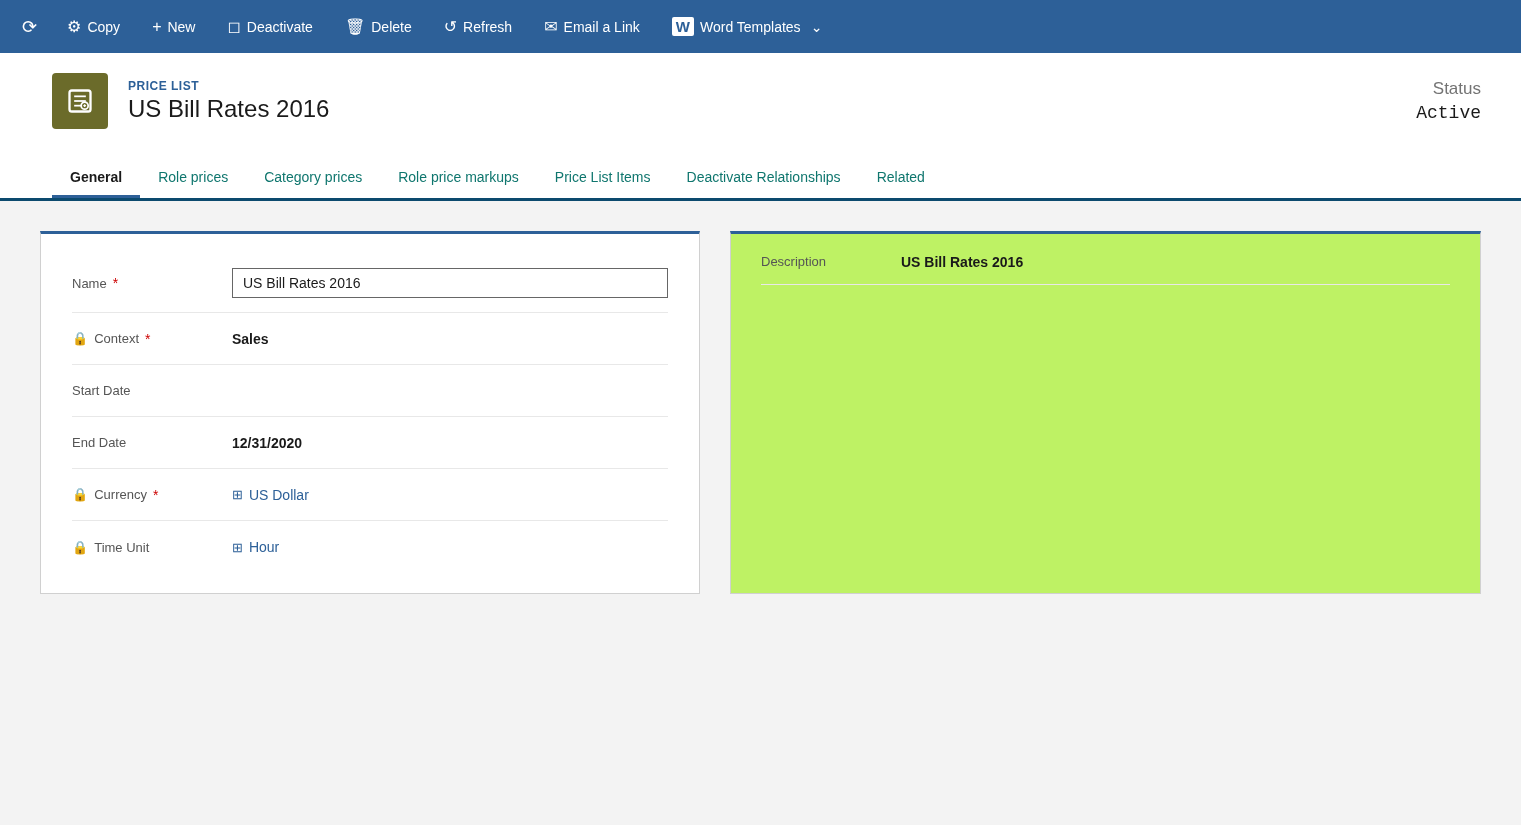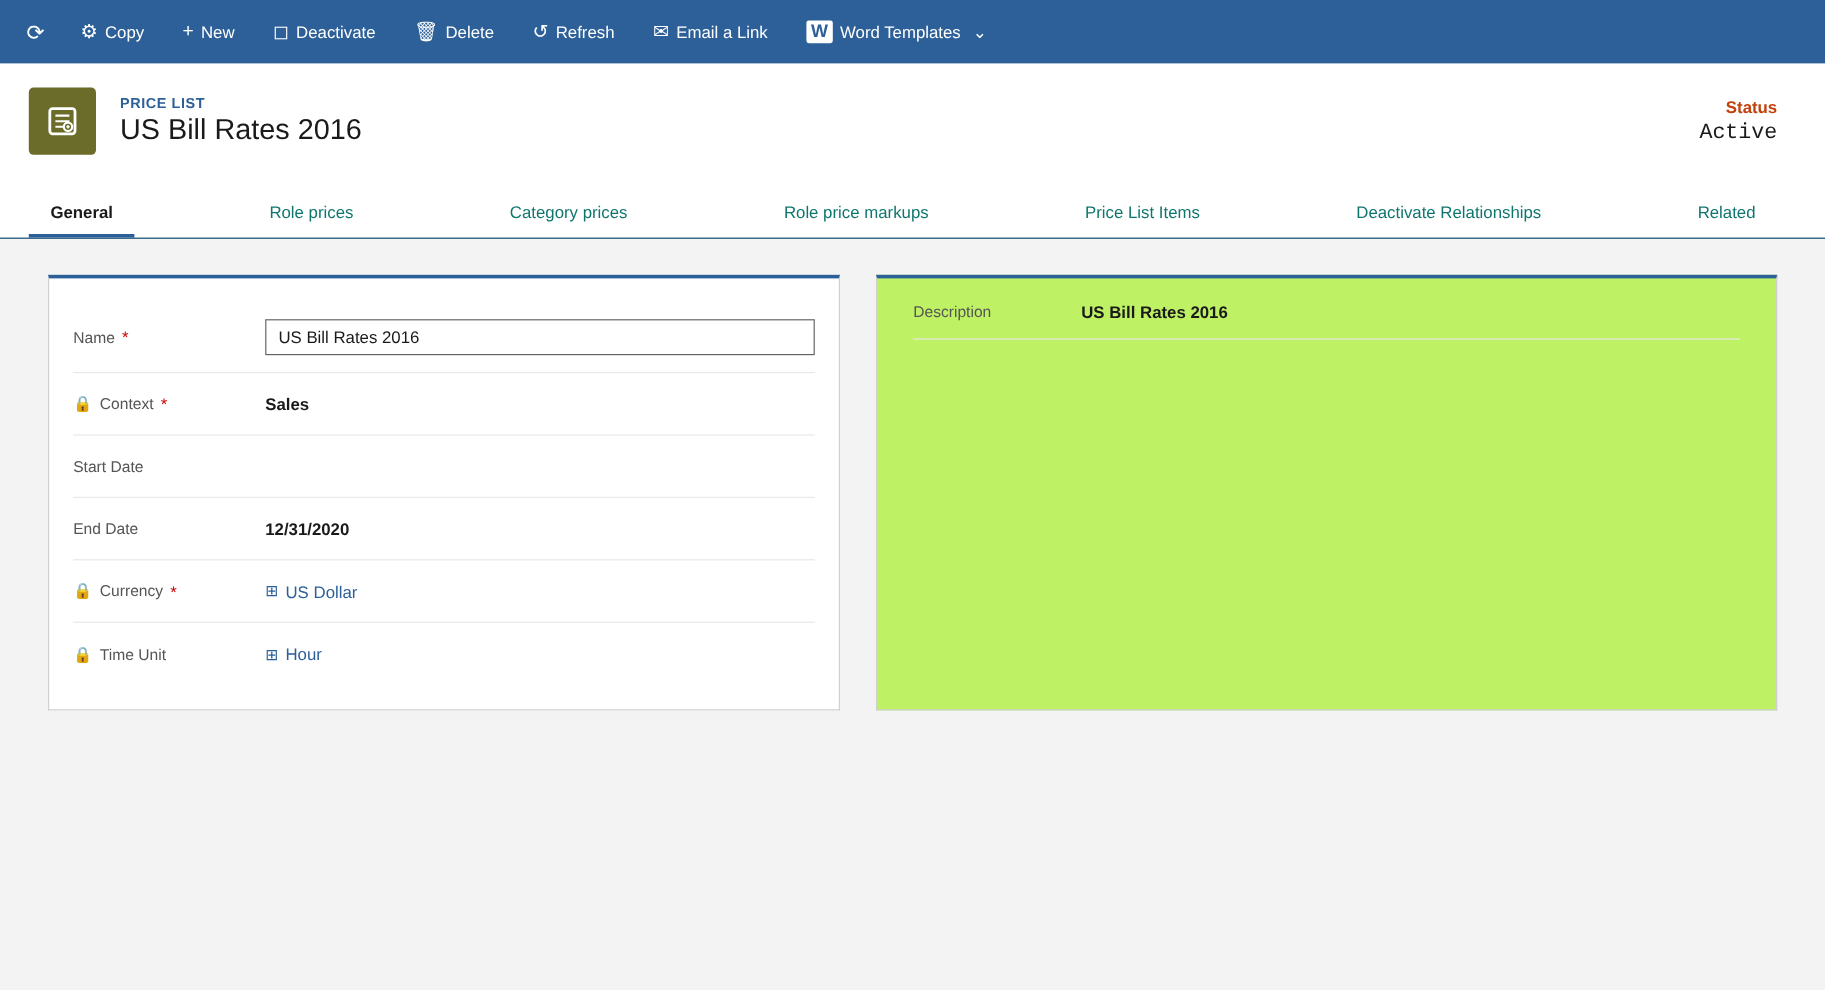--- a/index.html
+++ b/index.html
@@ -37,22 +37,22 @@
       height: 53px;
       cursor: pointer;
       font-size: 18px;
       display: flex;
       align-items: center;
     }
 
     
     .header-section {
       background: #fff;
-      padding: 20px 40px 0 24px;
-      border-bottom: 1px solid #0c4a6e;
+      padding: 20px 40px 0 52px;
+      border-bottom: 3px solid #0c4a6e;
     }
     .record-header {
       display: flex;
       align-items: center;
       gap: 20px;
       padding-bottom: 20px;
     }
     .record-icon {
       width: 56px;
       height: 56px;
@@ -77,37 +77,35 @@
       font-size: 24px;
       color: #1a1a1a;
       font-weight: 400;
       margin-top: 2px;
     }
     .status-area {
       margin-left: auto;
       text-align: right;
     }
     .status-label {
-      font-size: 14px;
-      color: #c2410c;
-      font-weight: bold;
+      font-size: 17px;
+      color: #737373;
     }
     .status-value {
       font-size: 18px;
       color: #1a1a1a;
       margin-top: 4px;
       font-family: Liberation Mono, monospace;
     }
 
     
     .tabs {
       display: flex;
       gap: 0;
       margin-top: 10px;
-      justify-content: space-between;
     }
     .tab {
       padding: 10px 18px;
       font-size: 14px;
       color: #0f766e;
       cursor: pointer;
       border-bottom: 3px solid transparent;
       white-space: nowrap;
     }
     .tab.active {
@@ -122,21 +120,21 @@
       display: flex;
       gap: 30px;
     }
 
     
     .form-panel {
       background: #fff;
       border: 1px solid #d0d0d0;
       border-top: 3px solid #2d6098;
       flex: 0 0 660px;
-      padding: 20px 20px;
+      padding: 20px 31px;
     }
     .form-row {
       display: flex;
       align-items: center;
       padding: 14px 0;
       border-bottom: 1px solid #e8e8e8;
       min-height: 52px;
     }
     .form-row:last-child { border-bottom: none; }
     .field-label {

